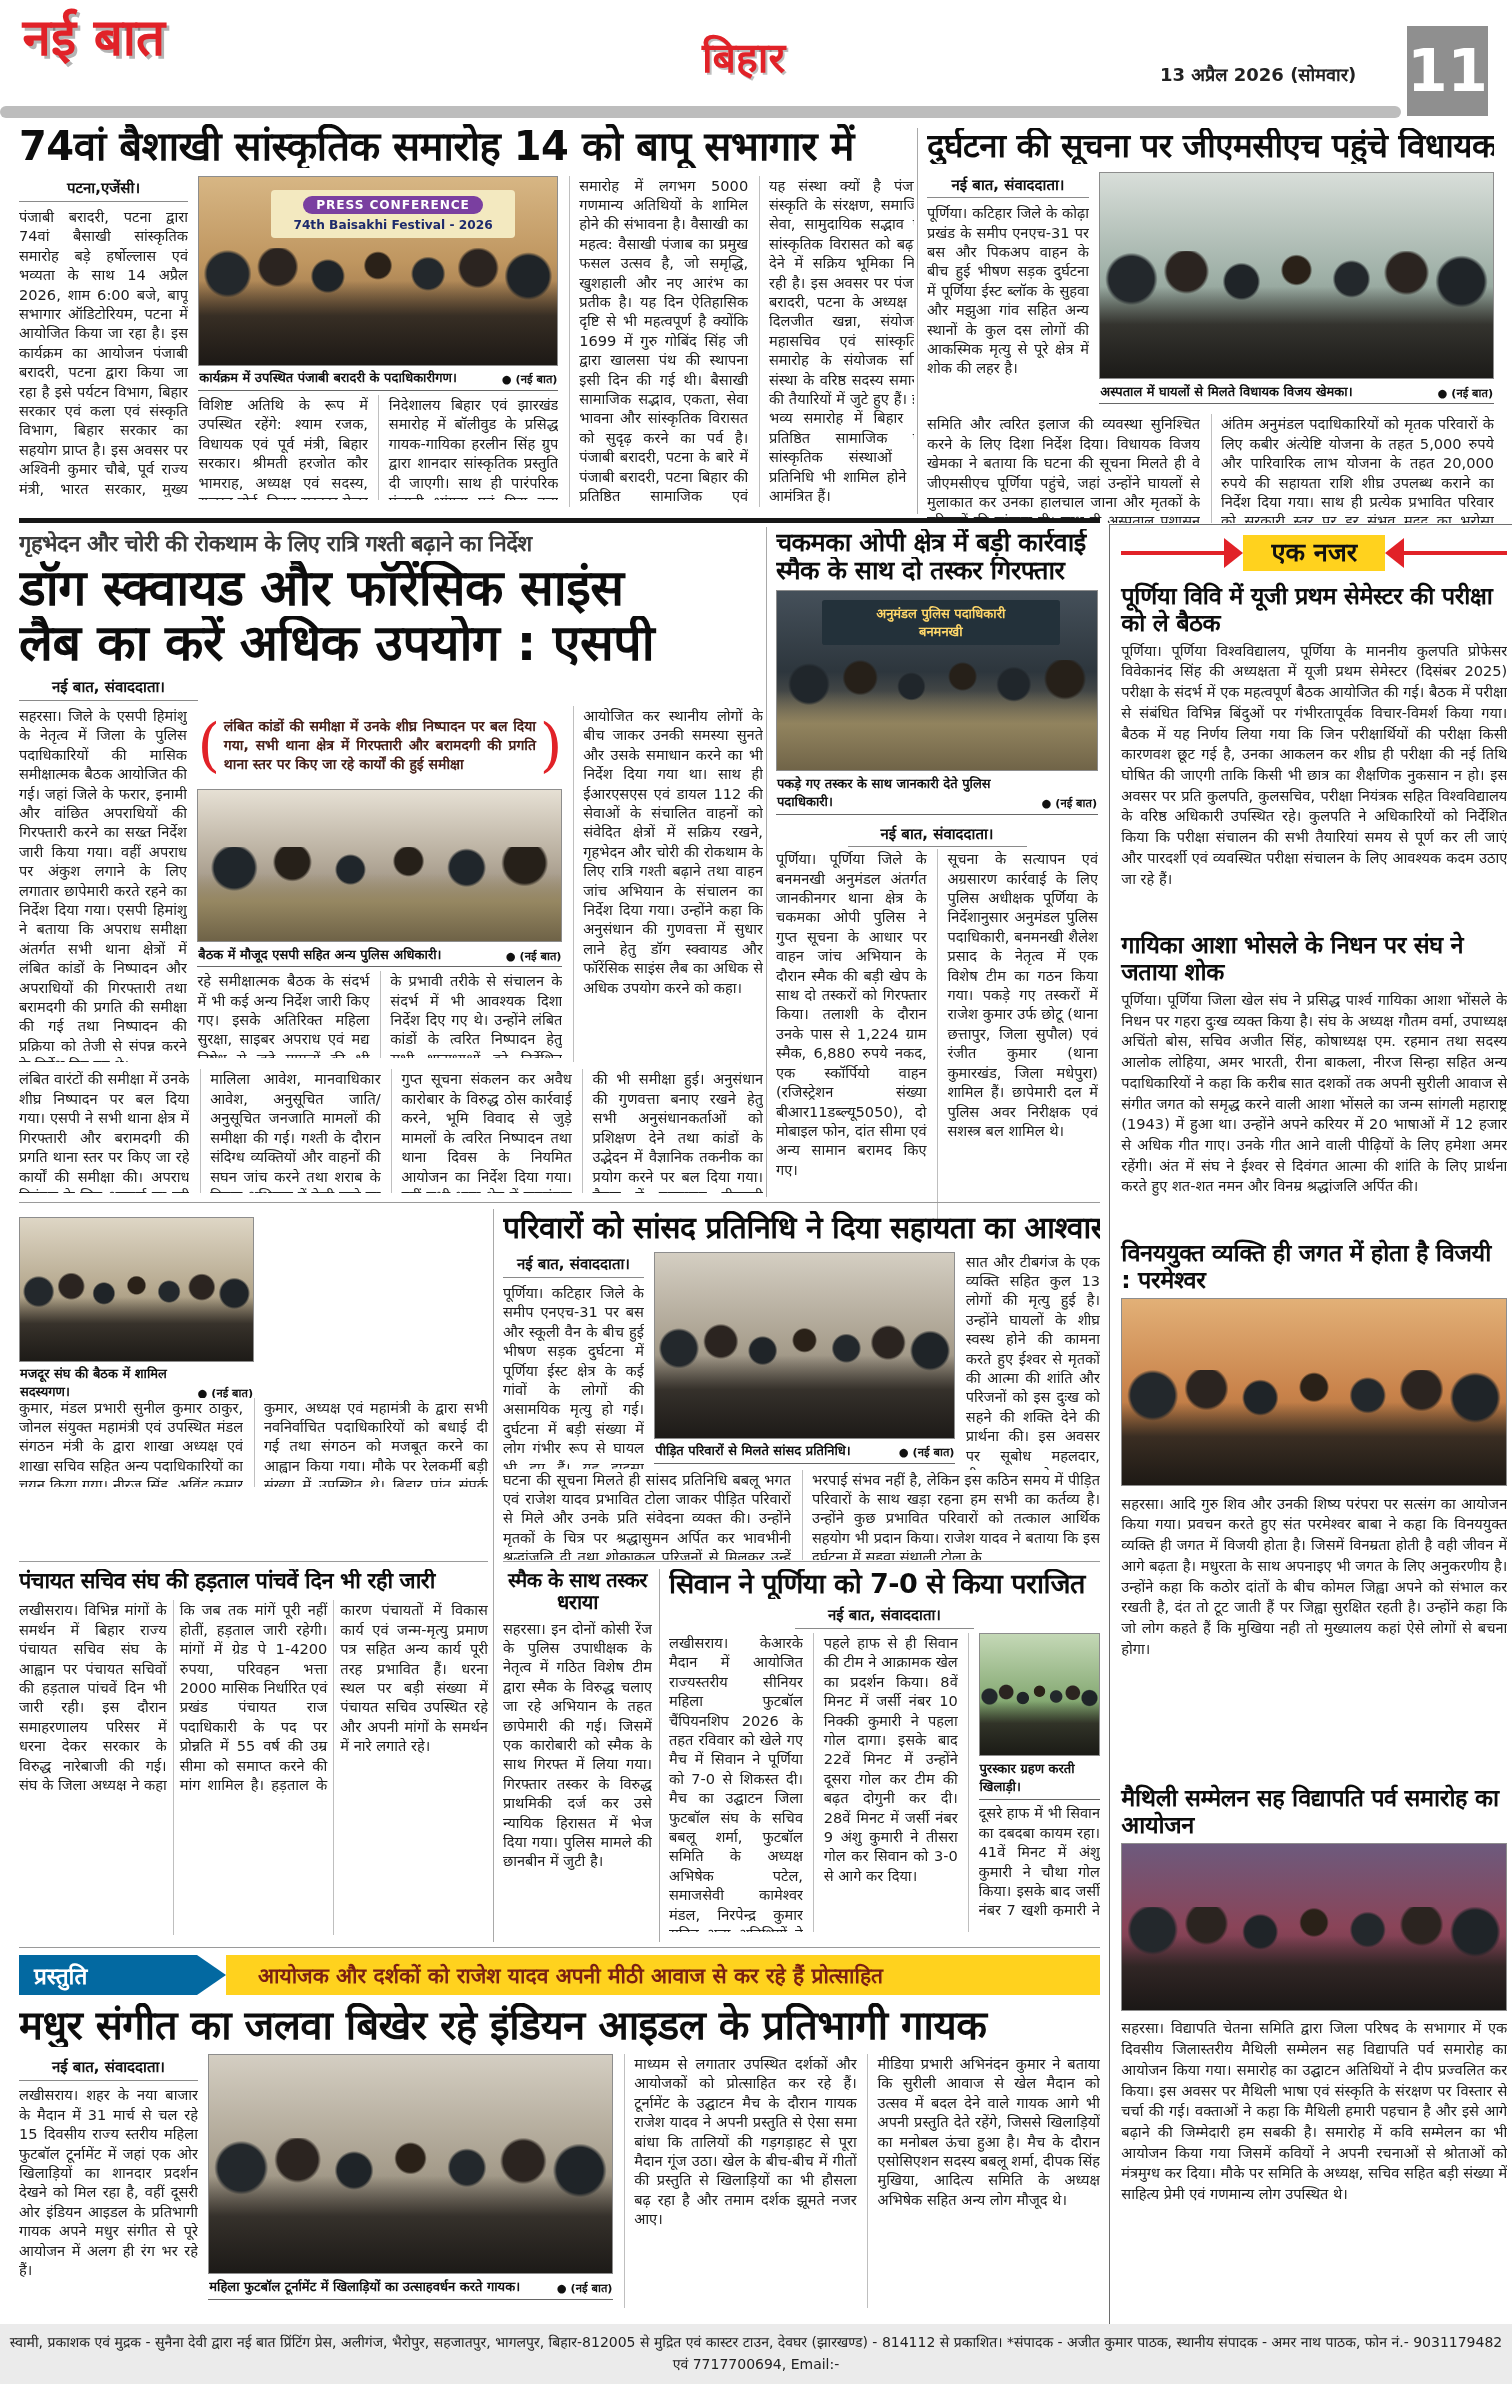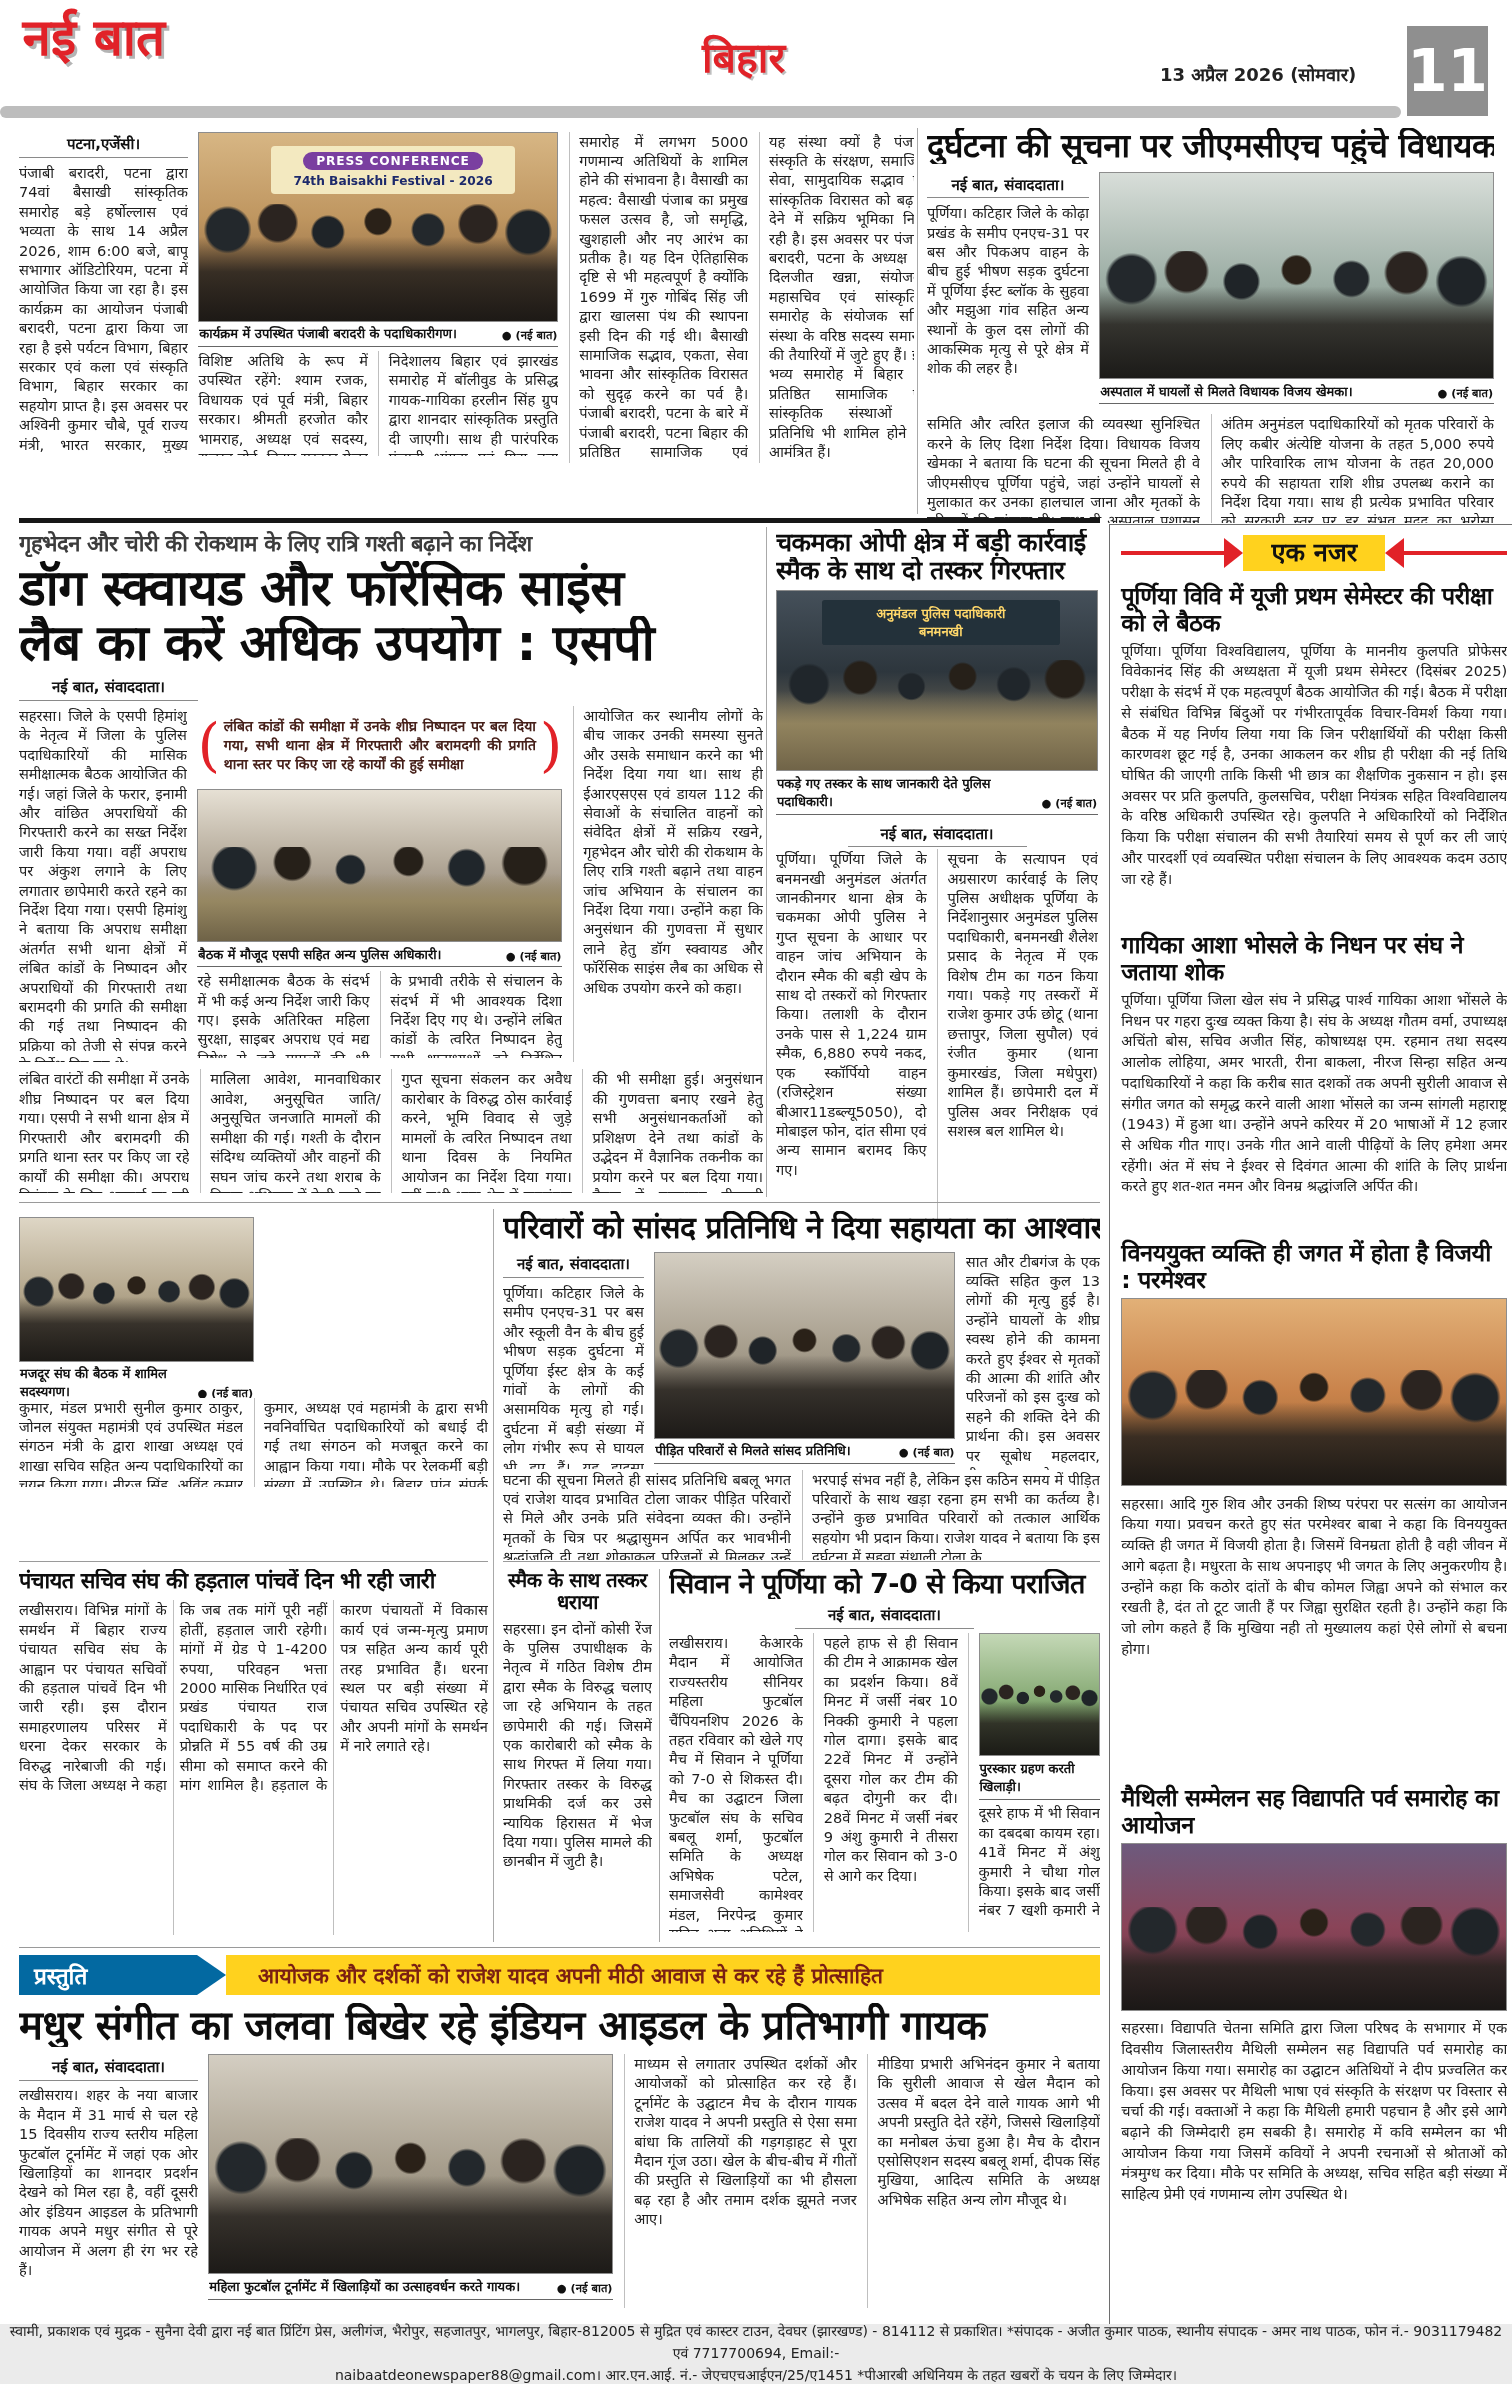--- a/index.html
+++ b/index.html
@@ -94,20 +94,21 @@
 
 <div class="page">
 
   <div class="abs logo" style="left:22.6px;top:12px;">नई बात</div>
   <div class="abs section-name" style="left:702px;top:38px;">बिहार</div>
   <div class="abs date-line" style="left:1160px;top:62px;">13 अप्रैल 2026 (सोमवार)</div>
   <div class="abs graybar" style="left:0;top:106px;width:1401px;height:12.2px;"></div>
   <div class="abs pagebox" style="left:1407px;top:26px;width:81px;height:90px;">11</div>
 
   <div class="abs" style="left:19px;top:124px;width:895px;height:392px;">
+    <div class="head nowrap" style="font-size:40px;">74वां बैशाखी सांस्कृतिक समारोह 14 को बापू सभागार में</div>
     <div class="cols" style="margin-top:7.5px;height:331px;">
       <div style="flex:0 0 169px;">
         <div class="byline ul">पटना,एजेंसी।</div>
         <div class="body" style="height:290px;">पंजाबी बरादरी, पटना द्वारा 74वां बैसाखी सांस्कृतिक समारोह बड़े हर्षोल्लास एवं भव्यता के साथ 14 अप्रैल 2026, शाम 6:00 बजे, बापू सभागार ऑडिटोरियम, पटना में आयोजित किया जा रहा है। इस कार्यक्रम का आयोजन पंजाबी बरादरी, पटना द्वारा किया जा रहा है इसे पर्यटन विभाग, बिहार सरकार एवं कला एवं संस्कृति विभाग, बिहार सरकार का सहयोग प्राप्त है। इस अवसर पर अश्विनी कुमार चौबे, पूर्व राज्य मंत्री, भारत सरकार, मुख्य अतिथि के रूप में उपस्थित रहेंगे।</div>
       </div>
       <div style="flex:0 0 360px;overflow:hidden;">
         <div class="ph ph-press" style="height:188px;">
           <div class="pressb">
             <div class="pressb-pill">PRESS CONFERENCE</div>
             <div class="pressb-sub">74th Baisakhi Festival - 2026</div>
@@ -354,17 +355,16 @@
           <span class="cr">● (नई बात)</span>
         </div>
       </div>
       <div class="body" style="flex:1;border-left:0.9px solid #bfbfbf;padding-left:9.4px;">माध्यम से लगातार उपस्थित दर्शकों और आयोजकों को प्रोत्साहित कर रहे हैं। टूर्नामेंट के उद्घाटन मैच के दौरान गायक राजेश यादव ने अपनी प्रस्तुति से ऐसा समा बांधा कि तालियों की गड़गड़ाहट से पूरा मैदान गूंज उठा। खेल के बीच-बीच में गीतों की प्रस्तुति से खिलाड़ियों का भी हौसला बढ़ रहा है और तमाम दर्शक झूमते नजर आए।</div>
       <div class="body" style="flex:1;border-left:0.9px solid #bfbfbf;padding-left:9.4px;">मीडिया प्रभारी अभिनंदन कुमार ने बताया कि सुरीली आवाज से खेल मैदान को उत्सव में बदल देने वाले गायक आगे भी अपनी प्रस्तुति देते रहेंगे, जिससे खिलाड़ियों का मनोबल ऊंचा हुआ है। मैच के दौरान एसोसिएशन सदस्य बबलू शर्मा, दीपक सिंह मुखिया, आदित्य समिति के अध्यक्ष अभिषेक सहित अन्य लोग मौजूद थे।</div>
     </div>
   </div>
 
   <div class="abs footer" style="left:0;top:2324px;width:1512px;height:60px;">
     <div>स्वामी, प्रकाशक एवं मुद्रक - सुनैना देवी द्वारा नई बात प्रिंटिंग प्रेस, अलीगंज, भैरोपुर, सहजातपुर, भागलपुर, बिहार-812005 से मुद्रित एवं कास्टर टाउन, देवघर (झारखण्ड) - 814112 से प्रकाशित। *संपादक - अजीत कुमार पाठक, स्थानीय संपादक - अमर नाथ पाठक, फोन नं.- 9031179482 एवं 7717700694, Email:-</div>
-    <div>naibaatdeonewspaper88@gmail.com। आर.एन.आई. नं.- जेएचएचआईएन/25/ए1451    *पीआरबी अधिनियम के तहत खबरों के चयन के लिए जिम्मेदार।</div>
   </div>
 
 </div>
 
 
 </body></html>

